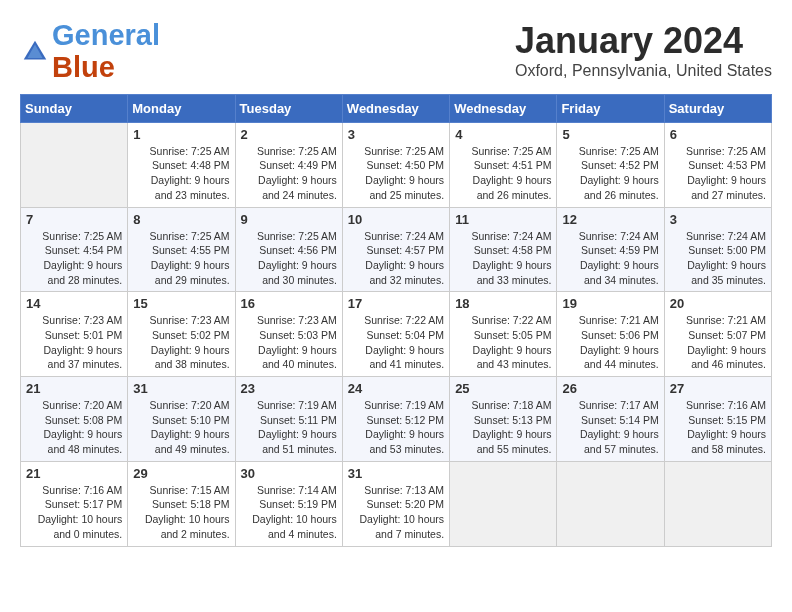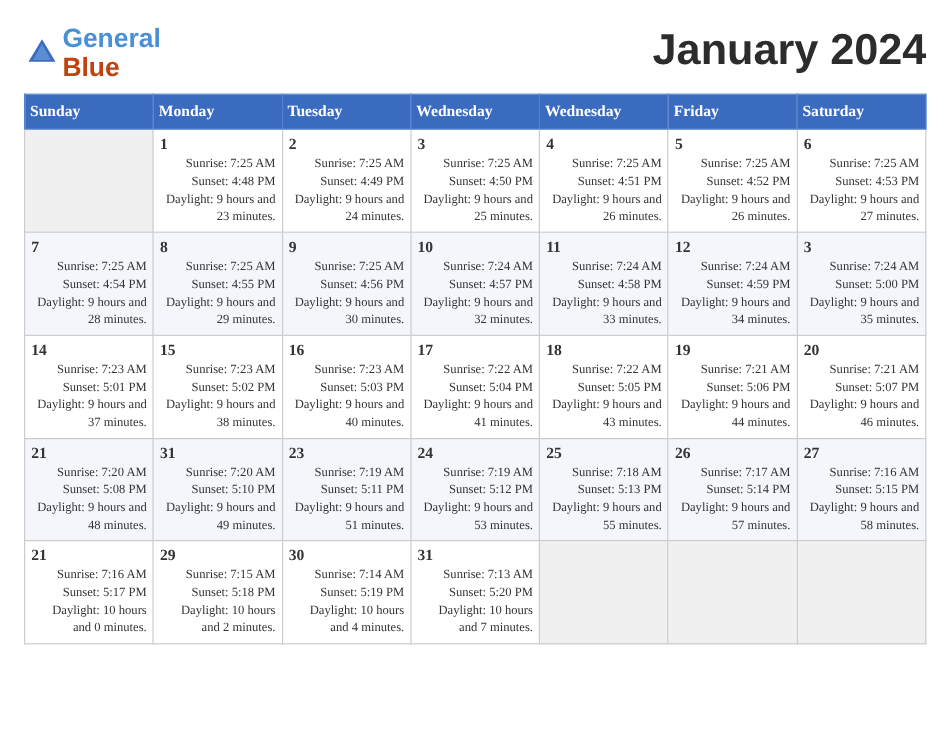--- a/index.html
+++ b/index.html
@@ -14,21 +14,21 @@
       display: flex;
       justify-content: space-between;
       align-items: flex-start;
       margin-bottom: 10px;
     }
     .logo {
       display: flex;
       align-items: center;
     }
     .logo-text {
-      font-size: 22px;
+      font-size: 29px;
       font-weight: bold;
       color: #2c4a7c;
       line-height: 1.1;
     }
     .logo-text span {
       color: #4a90d9;
     }
     .logo-icon {
       width: 30px;
       height: 30px;
@@ -43,21 +43,20 @@
       color: #2c2c2c;
     }
     .location {
       font-size: 16px;
       color: #444;
     }
     table {
       width: 100%;
       border-collapse: collapse;
       table-layout: fixed;
-      font-family: Liberation Serif, serif;
     }
     th {
       background-color: #3a6bbf;
       color: #fff;
       padding: 6px 4px;
       font-size: 13px;
       text-align: left;
       border: 1px solid #5580cc;
     }
     td {
@@ -104,20 +103,21 @@
     </svg>
     <div>
       <div class="logo-text">
         <span>General</span><br>
         <span style="color:#c2410c">Blue</span>
       </div>
     </div>
   </div>
   <div class="title-section">
     <div class="month-title">January 2024</div>
+    <div class="location">Oxford, Pennsylvania, United States</div>
   </div>
 </div>
 
 <table>
   <thead>
     <tr>
     <th>Sunday</th>
         <th>Monday</th>
         <th>Tuesday</th>
         <th>Wednesday</th>

